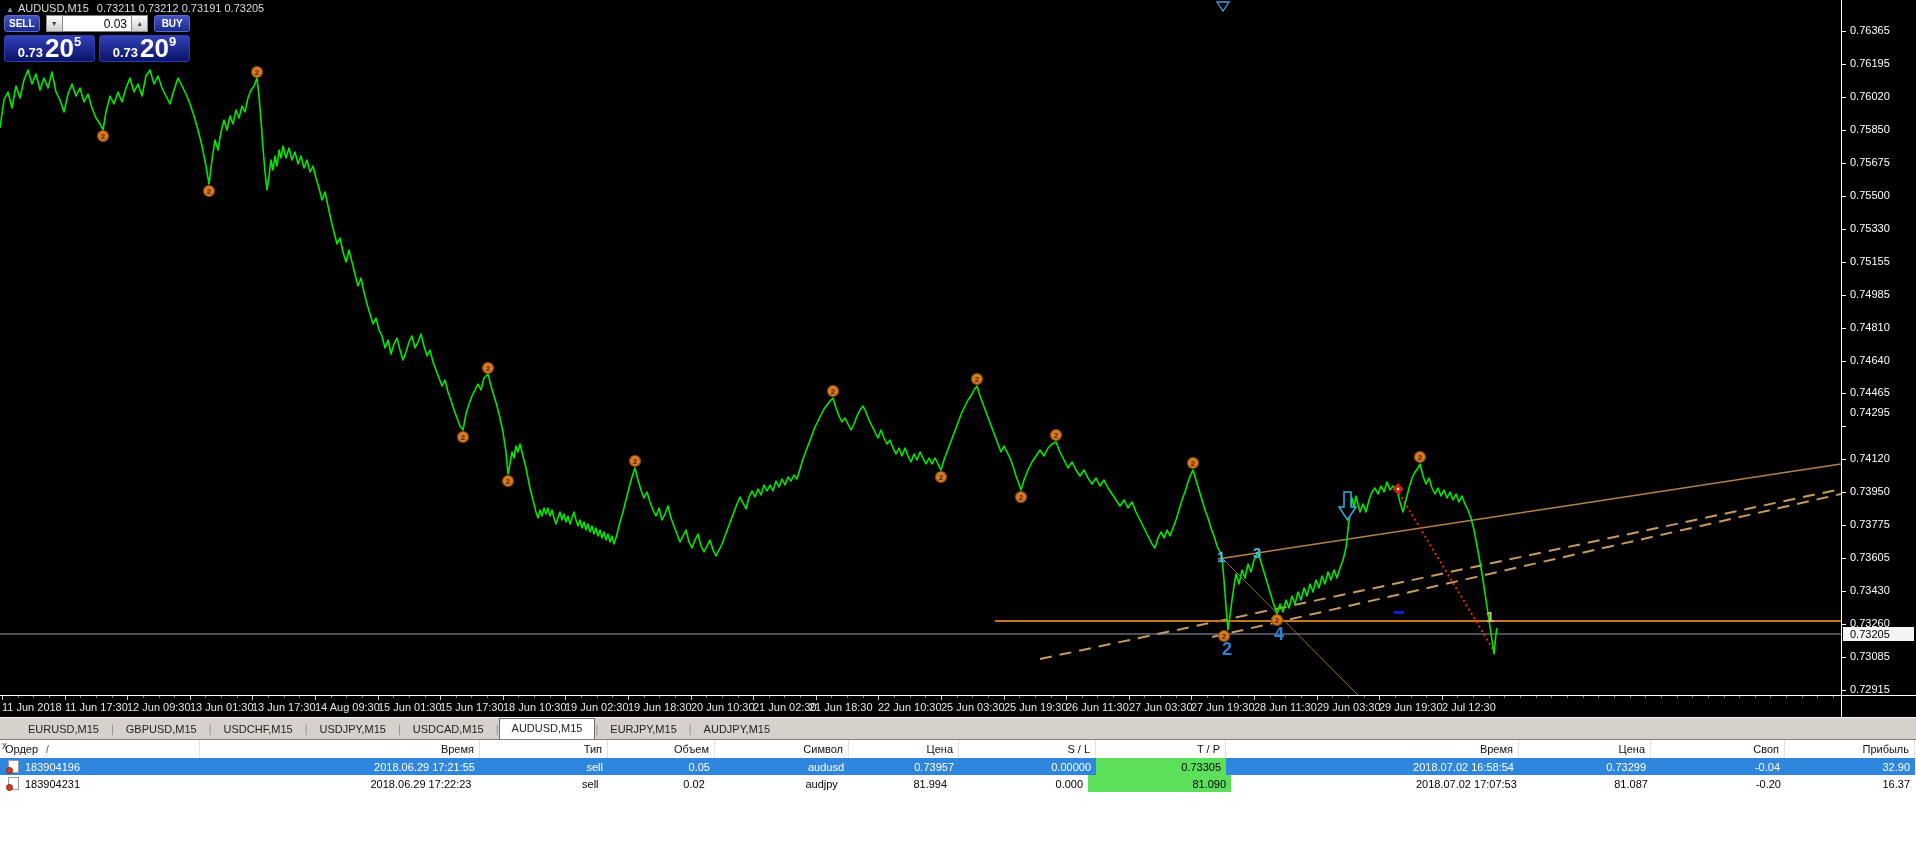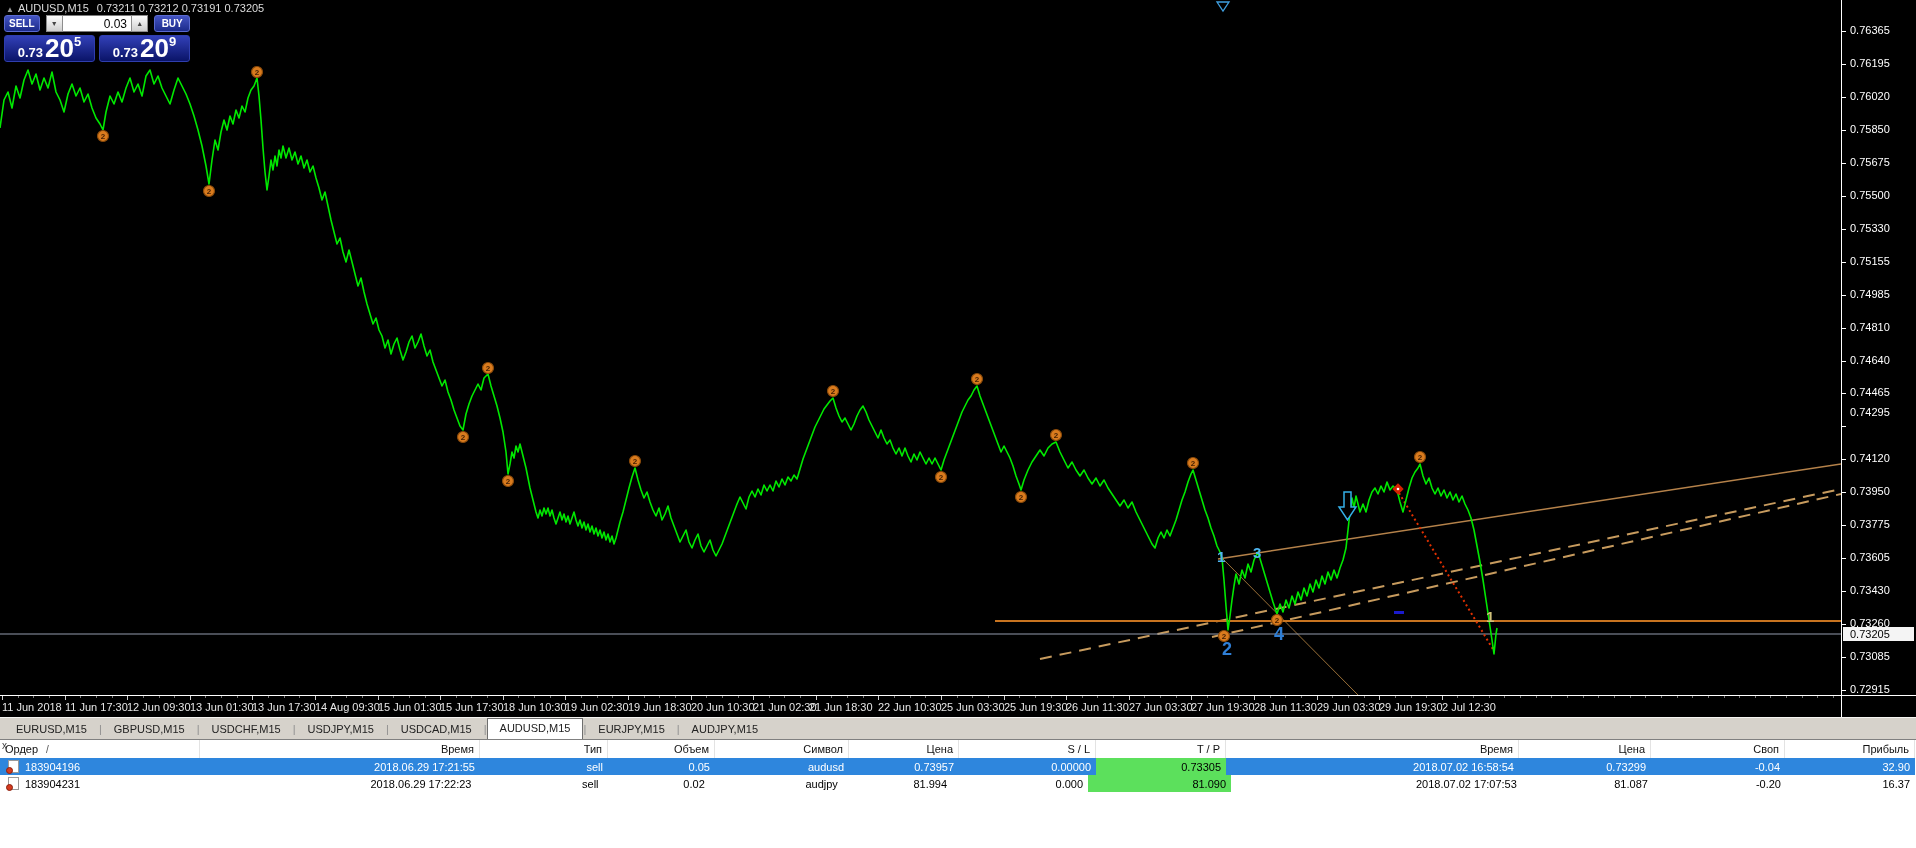--- a/index.html
+++ b/index.html
@@ -36,21 +36,21 @@
   #cur-price{position:absolute;left:1px;width:64px;background:#f4f4f4;color:#000;font-size:11px;
              text-align:left;padding:1px 0 1px 7px;z-index:3;}
   
   #sep-h{position:absolute;left:0;top:695px;width:1916px;height:1px;background:#fff;}
   #time-axis{position:absolute;left:0;top:696px;width:1841px;height:21px;background:#000;}
   .ta-label{position:absolute;top:5px;font-size:11px;color:#e6e6e6;white-space:nowrap;}
   .ta-tick{position:absolute;top:0;width:1px;height:4px;background:#cfcfcf;}
   .ta-mtick{position:absolute;top:0;width:1px;height:2px;background:#777;}
   
   #tab-bar{position:absolute;left:0;top:717px;width:1916px;height:22px;background:#d6d2cb;
-           border-top:1px solid #f5f4f1;display:flex;align-items:flex-end;padding-left:4px;box-sizing:border-box;}
+           border-top:1px solid #f5f4f1;display:flex;align-items:flex-end;padding-left:16px;box-sizing:border-box;}
   .tab{font-size:11px;color:#222;padding:3px 12px 4px 12px;cursor:pointer;white-space:nowrap;}
   .tab.active{background:#fff;border:1px solid #6e6e6e;border-bottom:none;padding-bottom:5px;position:relative;z-index:2;}
   .tab-sep{color:#8f8f8f;font-size:11px;padding-bottom:4px;}
   
   #terminal{position:absolute;left:0;top:739px;width:1916px;height:109px;background:#fff;border-top:1px solid #808080;}
   #term-close{position:absolute;left:2px;top:1px;font-size:10px;color:#444;cursor:pointer;z-index:4;line-height:10px;}
   .t-row{display:flex;width:1915px;}
   .t-cell{font-size:11px;color:#000;padding:0 5px;box-sizing:border-box;overflow:hidden;white-space:nowrap;
           display:flex;align-items:center;}
   .t-head .t-cell{height:18px;border-right:1px solid #e3e3e3;color:#111;}

